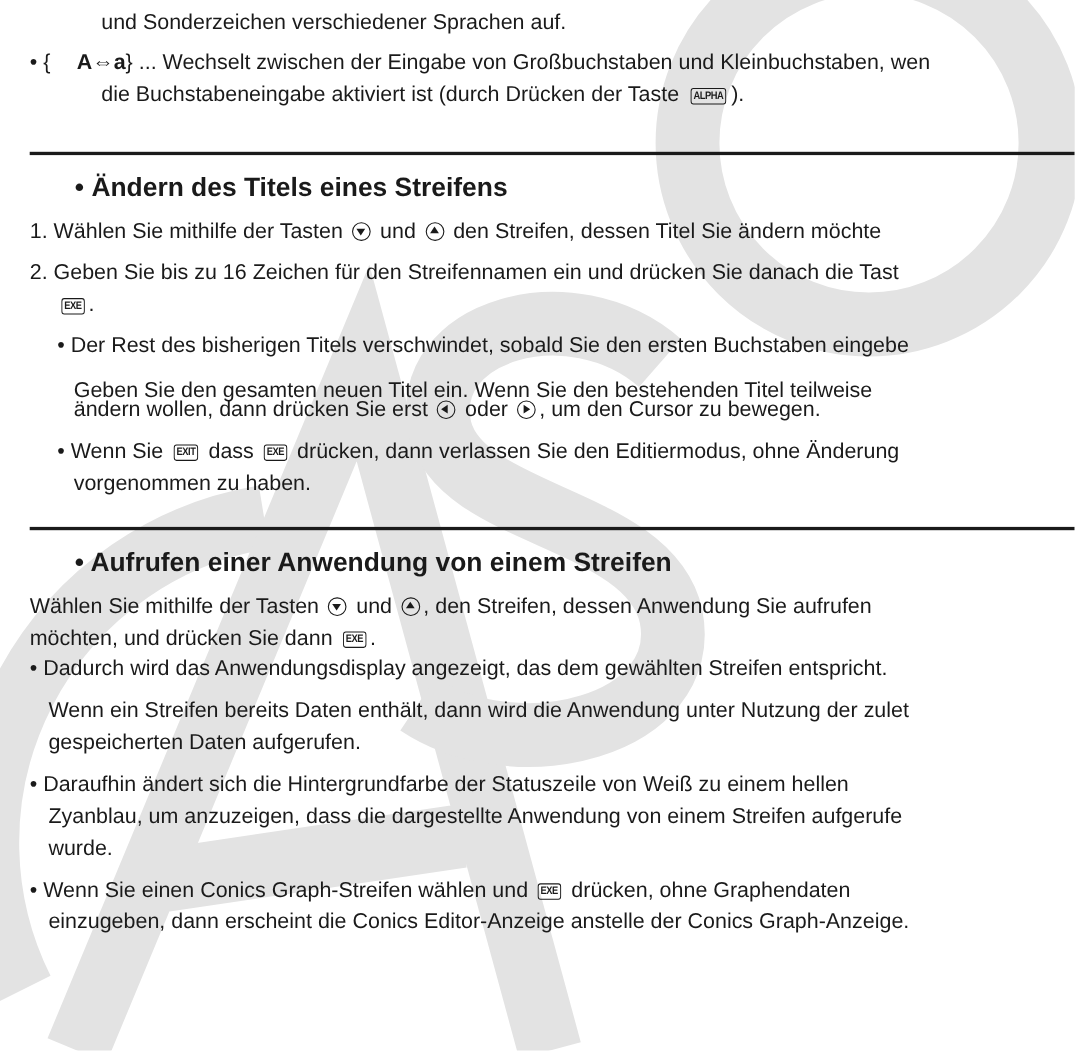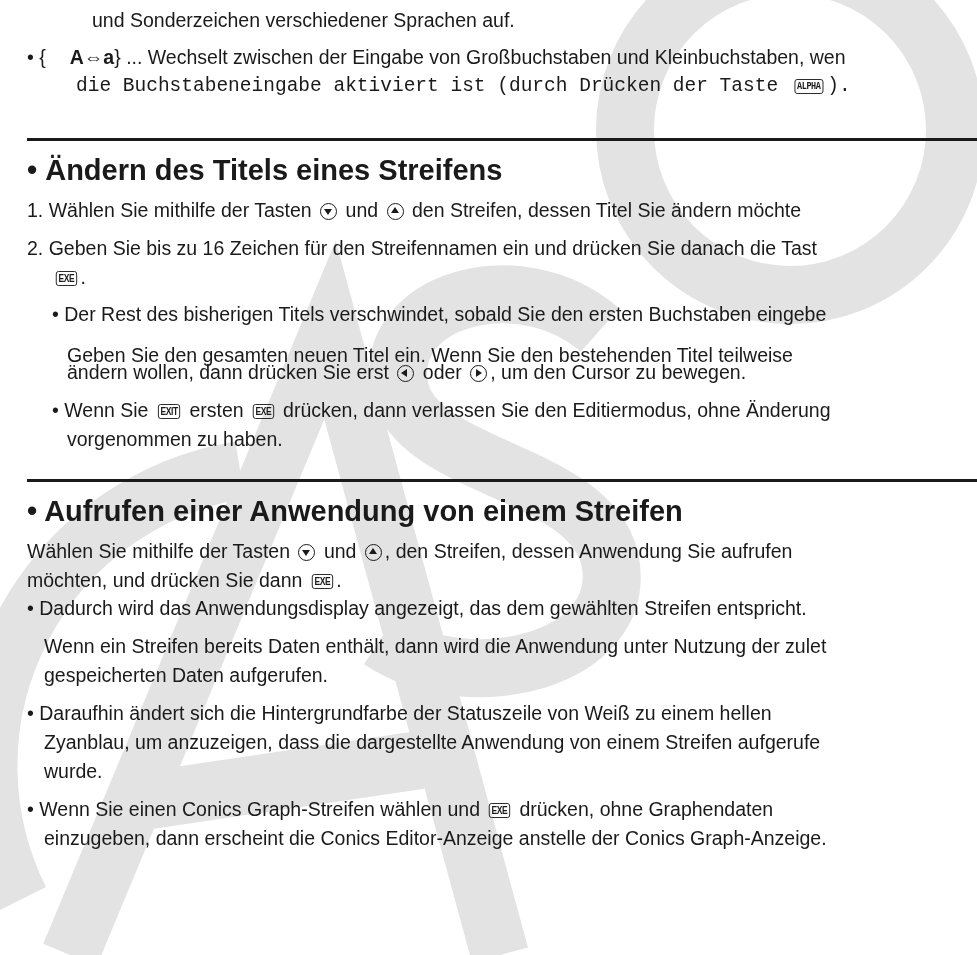--- a/index.html
+++ b/index.html
@@ -6,21 +6,21 @@
   body {
     width: 977px; height: 955px; overflow: hidden; position: relative;
     background: #ffffff; color: #1a1a1a;
     font-family: "Liberation Sans", sans-serif;
     font-size: 19.5px; line-height: 29px;
   }
   .watermark { position: absolute; left: 0; top: 0; width: 977px; height: 955px; z-index: 0; }
   .page { position: absolute; left: 0; top: 0; width: 977px; z-index: 1; }
   .line { position: absolute; white-space: nowrap; }
   .rule { position: absolute; left: 27px; right: 0; height: 3px; background: #1a1a1a; }
-  .heading { font-weight: bold; font-size: 29px; }
+  .heading { font-weight: bold; font-size: 24px; margin-left: 41px; }
   .key {
     display: inline-block; border: 1.6px solid #1a1a1a; border-radius: 3px;
     font-size: 10px; line-height: 13px; padding: 0 2px; margin: 0 2px;
     vertical-align: 2px; font-weight: bold; letter-spacing: -0.5px;
     transform: scaleX(0.85);
   }
   .arrowkey {
     display: inline-block; width: 17px; height: 17px; border: 1.6px solid #1a1a1a;
     border-radius: 50%; vertical-align: -3px; margin: 0 3px; position: relative; box-sizing: border-box;
   }
@@ -48,21 +48,21 @@
 </svg>
 
 <div class="page">
 
   <div class="line" style="left:92px; top:6px;">und Sonderzeichen verschiedener Sprachen auf.</div>
 
   <div class="line" style="left:27px; top:43px;">
     <span>•</span>
     <span>{</span><b>A⇔a</b><span>} ... Wechselt zwischen der Eingabe von Großbuchstaben und Kleinbuchstaben, wen</span>
   </div>
-  <div class="line" style="left:76px; top:72px;font-family:Liberation Mono, monospace;">
+  <div class="line" style="left:92px; top:72px;">
     <span>die Buchstabeneingabe aktiviert ist (durch Drücken der Taste</span>
     <span class="key">ALPHA</span><span>).</span>
   </div>
 
   <div class="rule" style="top:138px;"></div>
 
   <div class="line heading" style="left:27px; top:156px;">• Ändern des Titels eines Streifens</div>
 
   <div class="line" style="left:27px; top:196px;">
     <span>1. Wählen Sie mithilfe der Tasten</span>
@@ -82,21 +82,21 @@
   <div class="line" style="left:67px; top:358px;">
     <span>ändern wollen, dann drücken Sie erst</span>
     <span class="arrowkey arrow-left"></span>
     <span>oder</span>
     <span class="arrowkey arrow-right"></span><span>, um den Cursor zu bewegen.</span>
   </div>
 
   <div class="line" style="left:52px; top:396px;">
     <span>• Wenn Sie</span>
     <span class="key">EXIT</span>
-    <span>ersten</span>
+    <span>dass</span>
     <span class="key">EXE</span>
     <span>drücken, dann verlassen Sie den Editiermodus, ohne Änderung</span>
   </div>
   <div class="line" style="left:67px; top:425px;">vorgenommen zu haben.</div>
 
   <div class="rule" style="top:479px;"></div>
 
   <div class="line heading" style="left:27px; top:497px;">• Aufrufen einer Anwendung von einem Streifen</div>
 
   <div class="line" style="left:27px; top:537px;">

